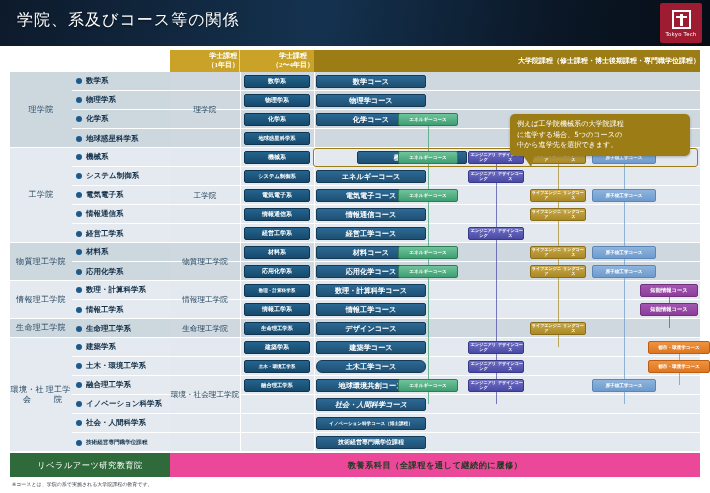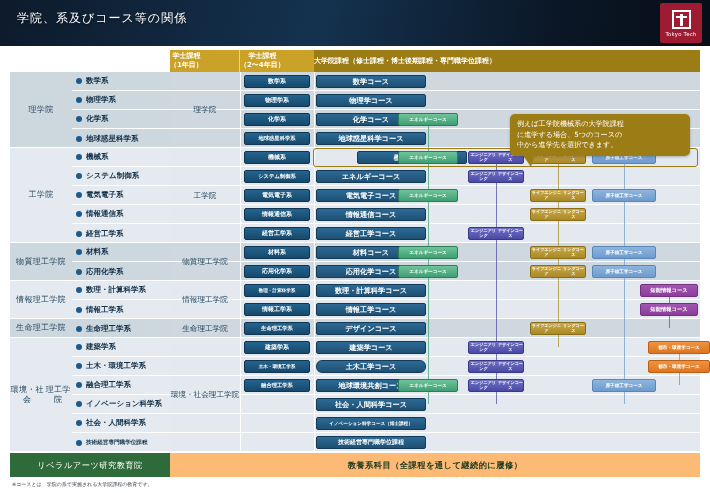--- a/index.html
+++ b/index.html
@@ -12,21 +12,21 @@
   #root{ position:relative; width:710px; height:493px; }
 
   
   .hdr{
     position:absolute; left:0; top:0; width:710px; height:46px;
     background:linear-gradient(100deg,#0d1a2b 0%,#14324f 45%,#0b1726 78%,#060d16 100%);
   }
   .hdr-title{
     position:absolute; left:17px; top:10px;
     font-family:"DejaVu Serif","Liberation Serif",serif;
-    font-size:12px; letter-spacing:1px; color:#ffffff;
+    font-size:16px; letter-spacing:1px; color:#ffffff;
     text-shadow:0 1px 2px rgba(0,0,0,.6);
   }
   .logo{
     position:absolute; right:8px; top:3px; width:42px; height:40px;
     background:#9e1b32; border-radius:2px;
     display:flex; flex-direction:column; align-items:center; justify-content:center;
   }
   .logo-mark{ width:19px; height:19px; border:2px solid #fff; position:relative;}
   .logo-mark:before{
     content:""; position:absolute; left:50%; top:2px; width:3px; height:12px;
@@ -38,22 +38,22 @@
   .logo-txt{ color:#fff; font-size:5.4px; margin-top:2px; letter-spacing:.2px;}
 
   
   .chart{
     position:absolute; left:10px; top:50px; width:690px; height:427px;
   }
   
   .colhdr{ position:absolute; top:0; height:22px; }
   .colhdr .cell{
     position:absolute; top:0; height:22px;
-    display:flex; align-items:center; justify-content:flex-start;
-    color:#ffffff; font-size:7px; font-weight:bold; line-height:1.25; text-align:center;
+    display:flex; align-items:center; justify-content:flex-end;
+    color:#ffffff; font-size:7px; font-weight:bold; line-height:1.25; text-align:center;font-family:Liberation Serif, serif;
   }
   .ch-b1{ left:160px; width:70px; background:#c9a227; border-right:1px solid #e6d68a; }
   .ch-b2{ left:230px; width:74px; background:#c9a227; }
   .ch-g { left:304px; width:386px; background:#9c7c14; }
 
   
   .body{ position:absolute; left:0; top:22px; width:690px; height:381px; }
 
   .faccol{ position:absolute; left:0; width:160px; top:0; }
   .facrow{
@@ -129,21 +129,21 @@
   }
   .callout-tail{
     position:absolute; width:0; height:0;
     border-left:9px solid transparent; border-right:4px solid transparent;
     border-top:13px solid #9c7c14;
   }
 
   
   .la{
     position:absolute; left:0; top:403px; width:690px; height:24px;
-    background:#fdba74;
+    background:#ec4899;
   }
   .la-left{
     position:absolute; left:0; top:0; width:160px; height:24px;
     background:#2f6b3a; color:#fff; font-size:8.2px;
     display:flex; align-items:center; justify-content:center; letter-spacing:.5px;
   }
   .la-right{
     position:absolute; left:160px; top:0; width:530px; height:24px;
     display:flex; align-items:center; justify-content:center;
     font-size:8.3px; font-weight:bold; color:#1d3a22; letter-spacing:.4px;
@@ -361,21 +361,20 @@
           <div class="vline" style="left: 70px;"></div>
           <div class="vline" style="left: 144px;"></div>
           <div class="bx navy2 t6" style="left: 74px; top: 3px; width: 66px; height: 13px;">数学系</div>
           <div class="bx navy t7" style="left: 146px; top: 3px; width: 110px; height: 13px;">数学コース</div>
           <div class="bx navy2 t6" style="left: 74px; top: 22px; width: 66px; height: 13px;">物理学系</div>
           <div class="bx navy t7" style="left: 146px; top: 22px; width: 110px; height: 13px;">物理学コース</div>
           <div class="bx navy2 t6" style="left: 74px; top: 41px; width: 66px; height: 13px;">化学系</div>
           <div class="bx navy t7" style="left: 146px; top: 41px; width: 110px; height: 13px;">化学コース</div>
           <div class="bx green t48" style="left: 228px; top: 41px; width: 60px; height: 13px;">エネルギーコース</div>
           <div class="bx navy2 t55" style="left: 74px; top: 60px; width: 66px; height: 13px;">地球惑星科学系</div>
-          <div class="bx navy t7" style="left: 146px; top: 60px; width: 110px; height: 13px;">地球惑星科学コース</div>
           <div class="bx navy2 t6" style="left: 74px; top: 79px; width: 66px; height: 13px;">機械系</div>
           <div class="bx navy t7" style="left: 146px; top: 79px; width: 110px; height: 13px; margin-left: 41px;">機械コース</div>
           <div class="bx green t48" style="left: 228px; top: 79px; width: 60px; height: 13px;">エネルギーコース</div>
           <div class="bx purple t42 two" style="left: 298px; top: 79px; width: 56px; height: 13px;">
             <div>エンジニアリング</div>
             <div>デザインコース</div>
           </div>
           <div class="bx olive t42 two" style="left: 360px; top: 79px; width: 56px; height: 13px;">
             <div>ライフエンジニア</div>
             <div>リングコース</div>
@@ -450,21 +449,21 @@
           </div>
           <div class="bx orange t48" style="left: 478px; top: 288px; width: 62px; height: 13px;">都市・環境学コース</div>
           <div class="bx navy2 t55" style="left: 74px; top: 307px; width: 66px; height: 13px;">融合理工学系</div>
           <div class="bx navy t7" style="left: 146px; top: 307px; width: 110px; height: 13px;">地球環境共創コース</div>
           <div class="bx green t48" style="left: 228px; top: 307px; width: 60px; height: 13px;">エネルギーコース</div>
           <div class="bx purple t42 two" style="left: 298px; top: 307px; width: 56px; height: 13px;">
             <div>エンジニアリング</div>
             <div>デザインコース</div>
           </div>
           <div class="bx blue t48" style="left: 422px; top: 307px; width: 64px; height: 13px;">原子核工学コース</div>
-          <div class="bx navy t7" style="left: 146px; top: 326px; width: 110px; height: 13px;">社会・人間科学コース</div>
+          <div class="bx navy t7" style="left: 146px; top: 326px; width: 110px; height: 13px; font-style: italic;">社会・人間科学コース</div>
           <div class="bx navy t48" style="left: 146px; top: 345px; width: 110px; height: 13px;">イノベーション科学コース（博士課程）</div>
           <div class="bx navy t6" style="left: 146px; top: 364px; width: 110px; height: 13px;">技術経営専門職学位課程</div>
           <div class="hilite" style="left: 143px; top: 76px; width: 385px; height: 19px;"></div>
           <div class="callout" style="left: 340px; top: 42px; width: 180px;">
             <div>例えば工学院機械系の大学院課程</div>
             <div>に進学する場合、5つのコースの</div>
             <div>中から進学先を選択できます。</div>
           </div>
           <div class="callout-tail" style="left: 352px; top: 82px;"></div>
         </div>

